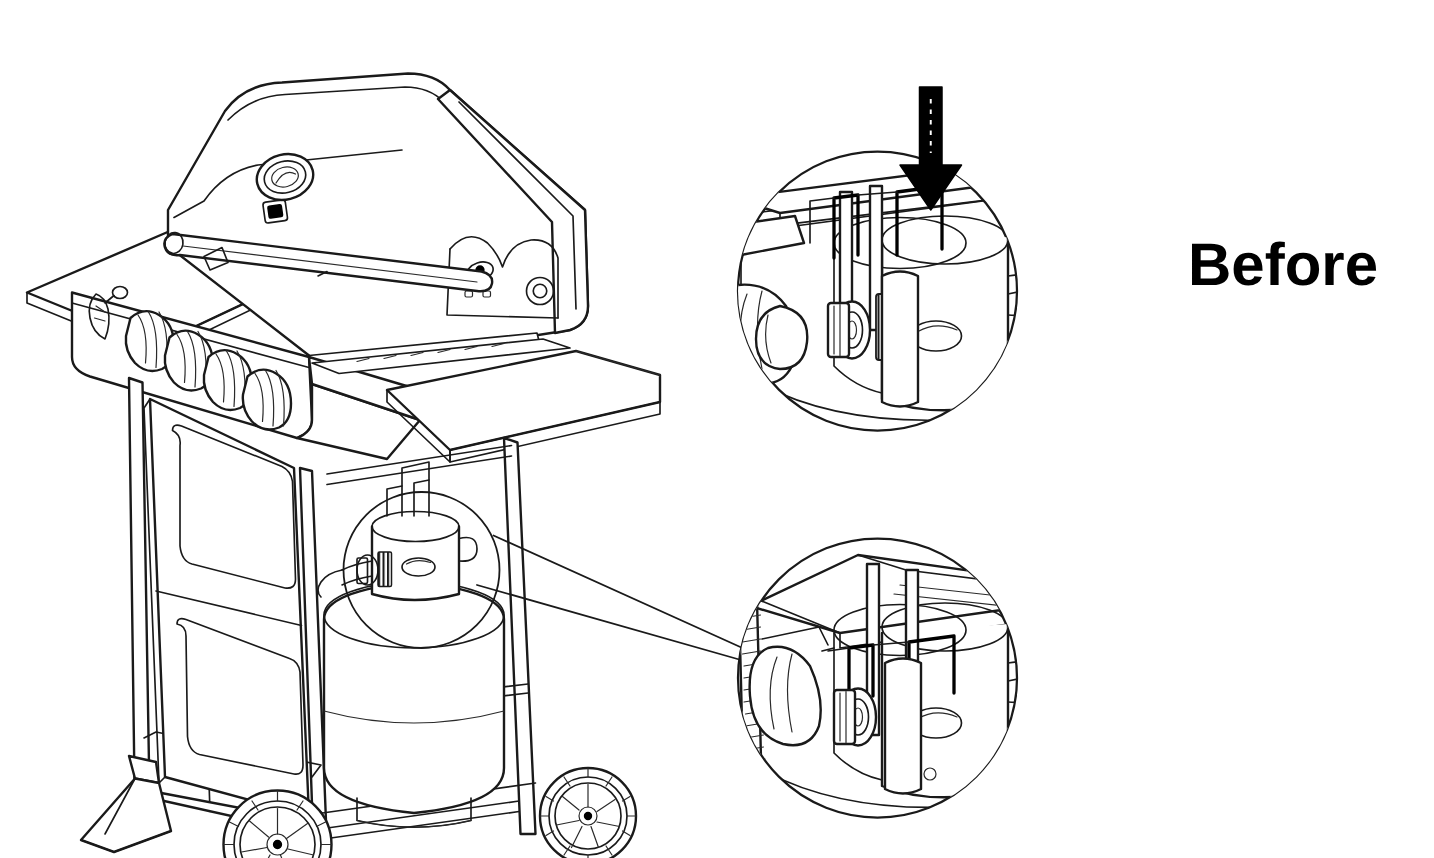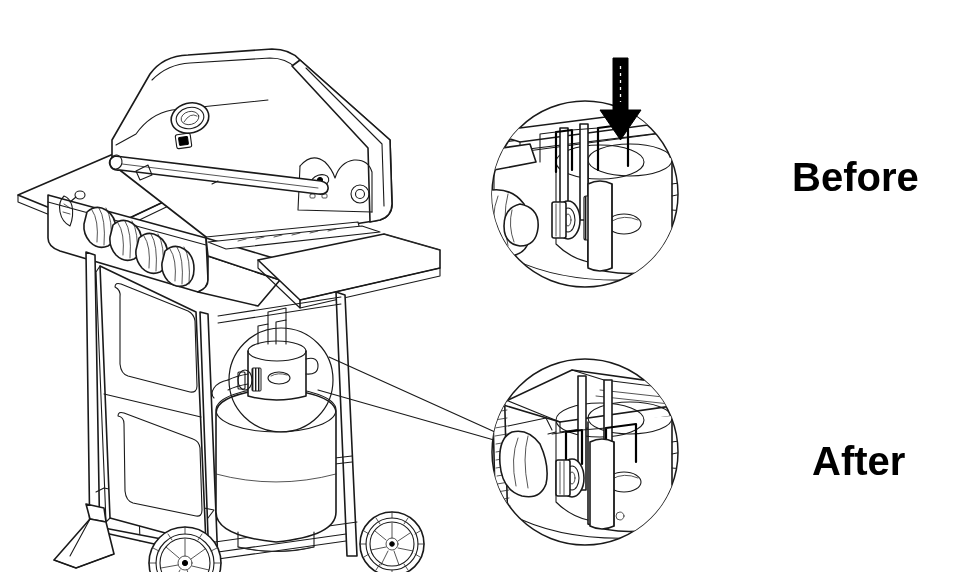--- a/index.html
+++ b/index.html
@@ -499,15 +499,14 @@
 
         <path class="ln-thin" d="M672 410 L700 404 L706 414"></path>
 
         <circle class="ln-hair" cx="620" cy="472" r="4"></circle>
       </g>
     </g>
 
   </svg>
 
   <div class="label" id="label-before">Before</div>
-  <div class="label" id="label-after">After</div>
 
 </div>
 
 </body></html>

